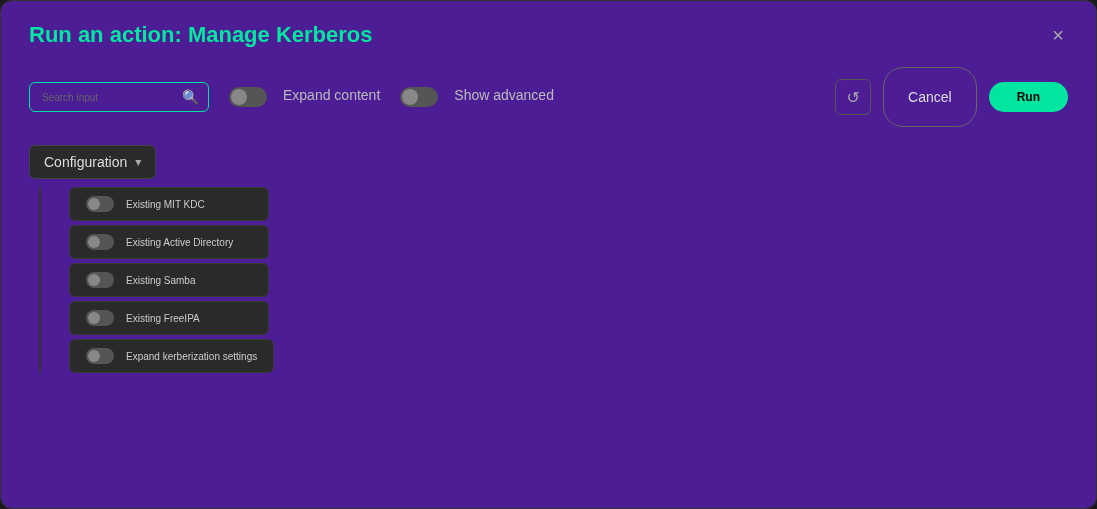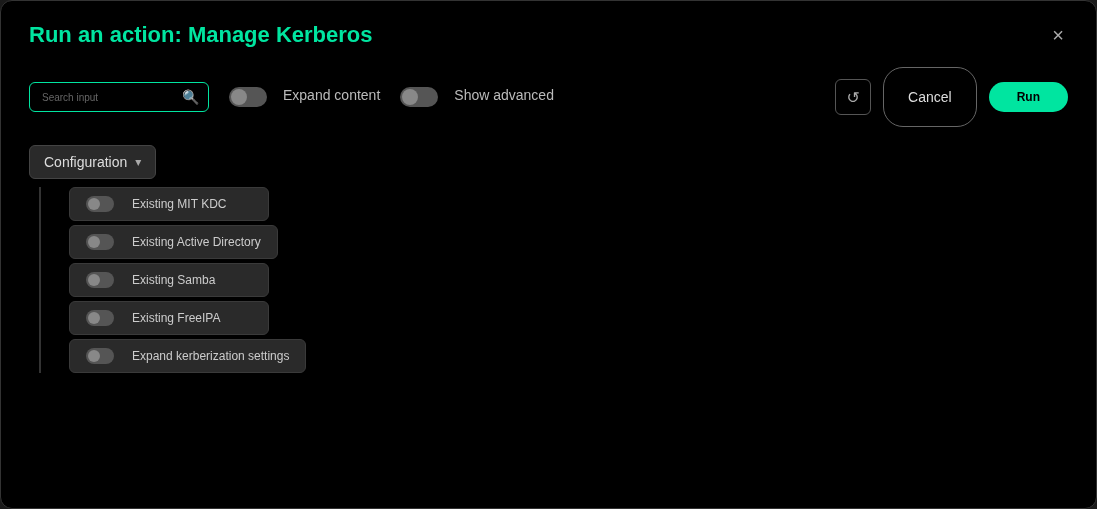--- a/index.html
+++ b/index.html
@@ -7,21 +7,21 @@
     body {
       background: #1a1a1a;
       display: flex;
       align-items: center;
       justify-content: center;
       min-height: 100vh;
       font-family: -apple-system, BlinkMacSystemFont, 'Segoe UI', sans-serif;
     }
 
     .modal-overlay {
-      background: #000000;
+      background: #4c1d95;
       border-radius: 12px;
       width: 1097px;
       height: 509px;
       position: relative;
       border: 1px solid #333;
       display: flex;
       flex-direction: column;
       padding: 0;
       overflow: hidden;
     }
@@ -187,27 +187,27 @@
       flex-direction: column;
       gap: 4px;
       padding-left: 28px;
       border-left: 2px solid #333;
       margin-left: 10px;
     }
 
     .option-item {
       display: inline-flex;
       align-items: center;
-      gap: 18px;
+      gap: 12px;
       background: #2a2a2a;
       border: 1px solid #3a3a3a;
       border-radius: 6px;
       padding: 8px 16px;
       color: #ccc;
-      font-size: 12px;
+      font-size: 10px;
       cursor: pointer;
       width: fit-content;
       min-width: 200px;
     }
 
     .mini-toggle {
       width: 28px;
       height: 16px;
       background: #555;
       border-radius: 8px;

